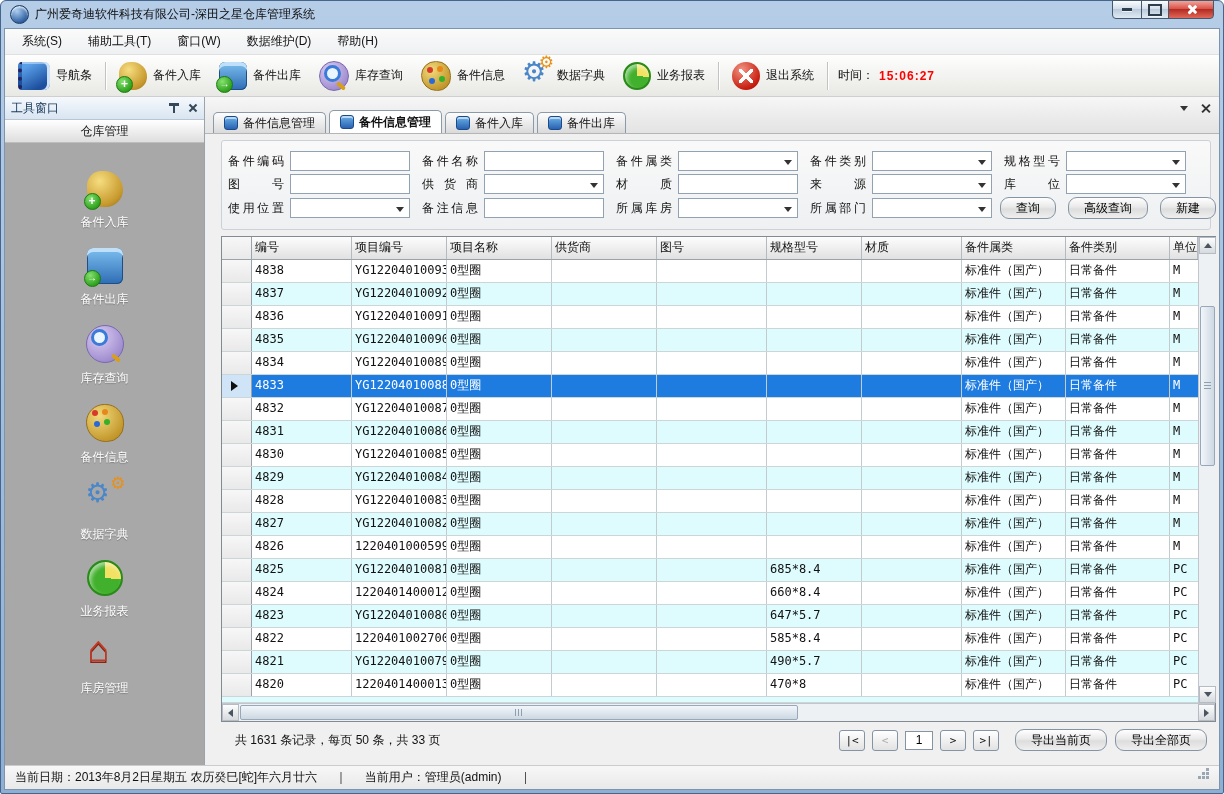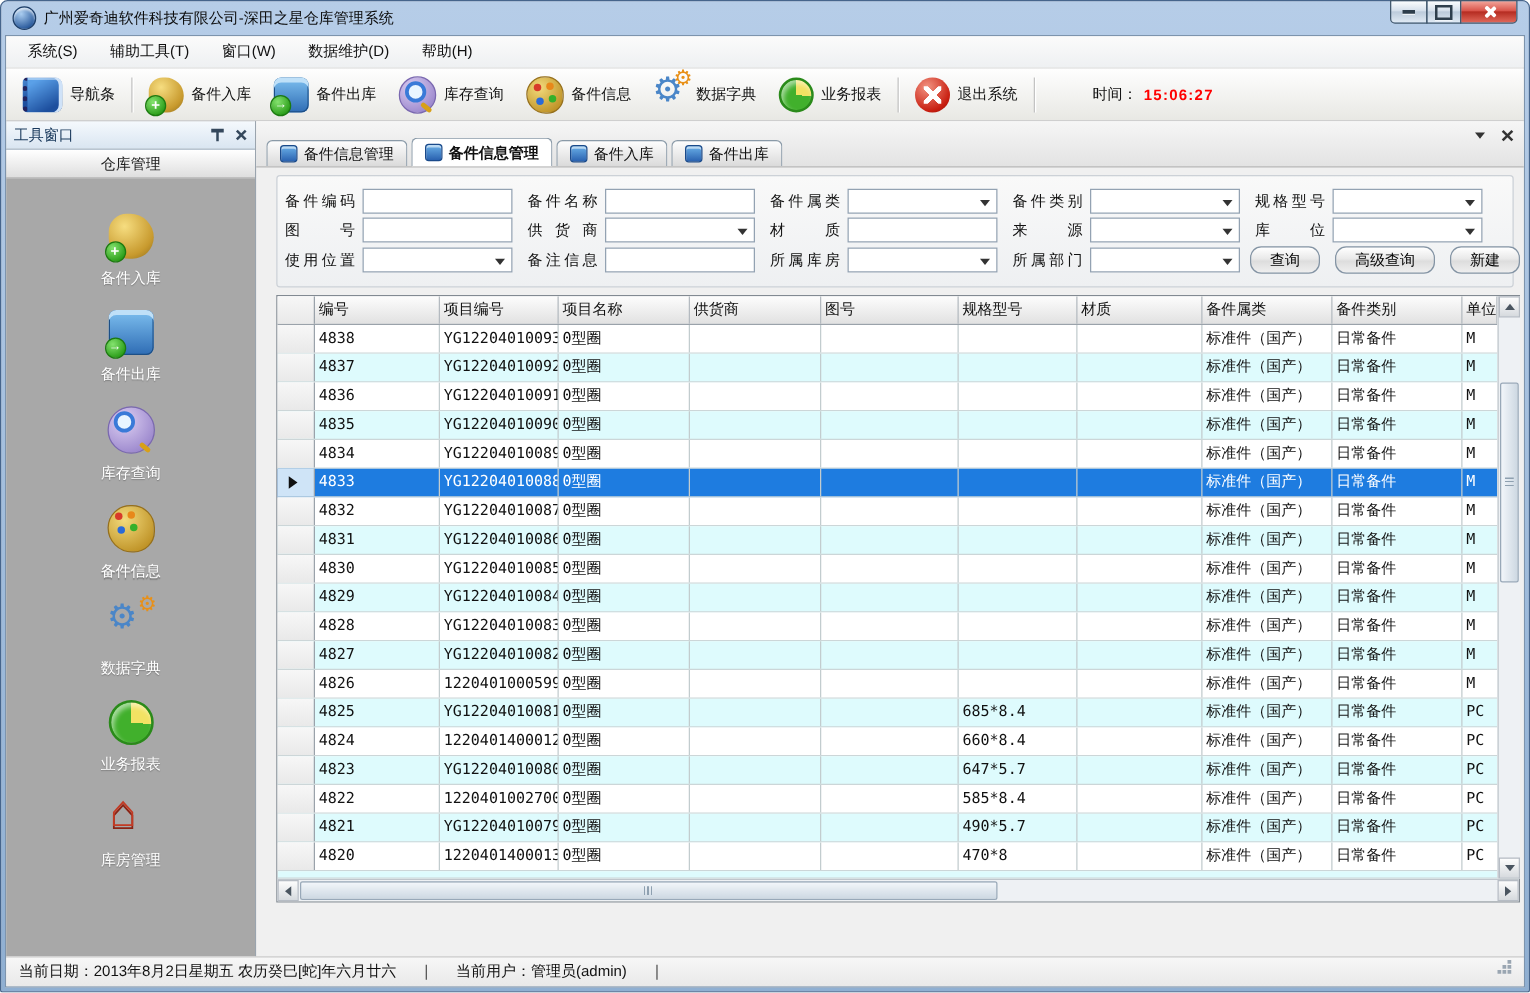--- a/index.html
+++ b/index.html
@@ -17,21 +17,21 @@
   .ic-min{width:10px;height:3px;background:#2e3e4c;box-shadow:0 1px 0 rgba(255,255,255,.7);}
   .ic-max{width:10px;height:8px;border:2px solid #2e3e4c;box-shadow:0 1px 0 rgba(255,255,255,.6);}
   .ic-x{position:relative;width:11px;height:11px;}
   .ic-x::before,.ic-x::after{content:"";position:absolute;left:5px;top:0;width:2.5px;height:11px;background:#fff;border-radius:1px;}
   .ic-x::before{transform:rotate(45deg);} .ic-x::after{transform:rotate(-45deg);}
   
   .client{flex:1;min-height:0;background:#f0f0f0;border:1px solid #7d94ad;display:flex;flex-direction:column;}
   .menubar{height:25px;flex:none;background:linear-gradient(#fbfbfb,#eef0f2);border-bottom:1px solid #e0e0e0;display:flex;align-items:center;padding-left:4px;}
   .mitem{padding:4px 13px;}
   
-  .toolbar{height:41px;flex:none;background:linear-gradient(#fefefe,#e8e8e4);border-bottom:1px solid #cfcfcf;display:flex;align-items:center;padding:0 4px;gap:36px;}
+  .toolbar{height:41px;flex:none;background:linear-gradient(#fefefe,#e8e8e4);border-bottom:1px solid #cfcfcf;display:flex;align-items:center;padding:0 4px;}
   .titem{display:flex;align-items:center;gap:6px;padding:0 9px;height:34px;border-radius:3px;}
   .tlabel{white-space:nowrap;}
   .vsep{width:1px;height:28px;background:#c3c3c3;margin:0 4px;box-shadow:1px 0 0 #ffffff;}
   .time{display:flex;align-items:center;gap:5px;padding-left:6px;}
   .time-value{color:#ff0000;font-weight:bold;letter-spacing:1px;}
   
   .tbi{width:28px;height:28px;position:relative;display:inline-block;flex:none;}
   .navbar-icon{background:linear-gradient(150deg,#5aa0e8 15%,#1d4f9e 80%);border-radius:4px 6px 6px 4px;border-left:4px dotted #23235e;box-shadow:inset -3px 0 0 #cfe2f8,inset 0 2px 0 rgba(255,255,255,.4);}
   .stock-in-icon{background:radial-gradient(circle at 35% 28%,#f6dd80,#c89a2e 68%,#8d6c1e);border-radius:42% 55% 50% 48%;}
   .stock-in-icon::after{content:"+";position:absolute;left:-3px;bottom:-3px;width:15px;height:15px;background:radial-gradient(circle at 35% 30%,#84e26e,#2c9e1a 75%);border:1px solid #1c7a10;border-radius:50%;color:#fff;font-weight:bold;font-size:12px;line-height:14px;text-align:center;}
@@ -698,20 +698,34 @@
                 </div>
               <div class="htrack">
                   <div class="hthumb"></div>
                 </div>
               <div class="sbtn">
                   <span class="tri-right2"></span>
                 </div>
             </div>
           </div>
 
+          <div class="pagerbar">
+            <span class="summary">共 1631 条记录，每页 50 条，共 33 页</span>
+            <div class="pager">
+              <div class="pbtn">|&lt;</div>
+              <div class="pbtn disabled">&lt;</div>
+              <input class="pinput" value="1" style="">
+              <div class="pbtn">&gt;</div>
+              <div class="pbtn">&gt;|</div>
+            </div>
+            <div class="exports">
+              <button class="btn">导出当前页</button>
+              <button class="btn">导出全部页</button>
+            </div>
+          </div>
 
           <div class="gapfill"></div>
         </div>
       </div>
     </div>
 
     <div class="statusbar">
       <span>当前日期：2013年8月2日星期五 农历癸巳[蛇]年六月廿六</span>
       <span>｜</span>
       <span>当前用户：管理员(admin)</span>

